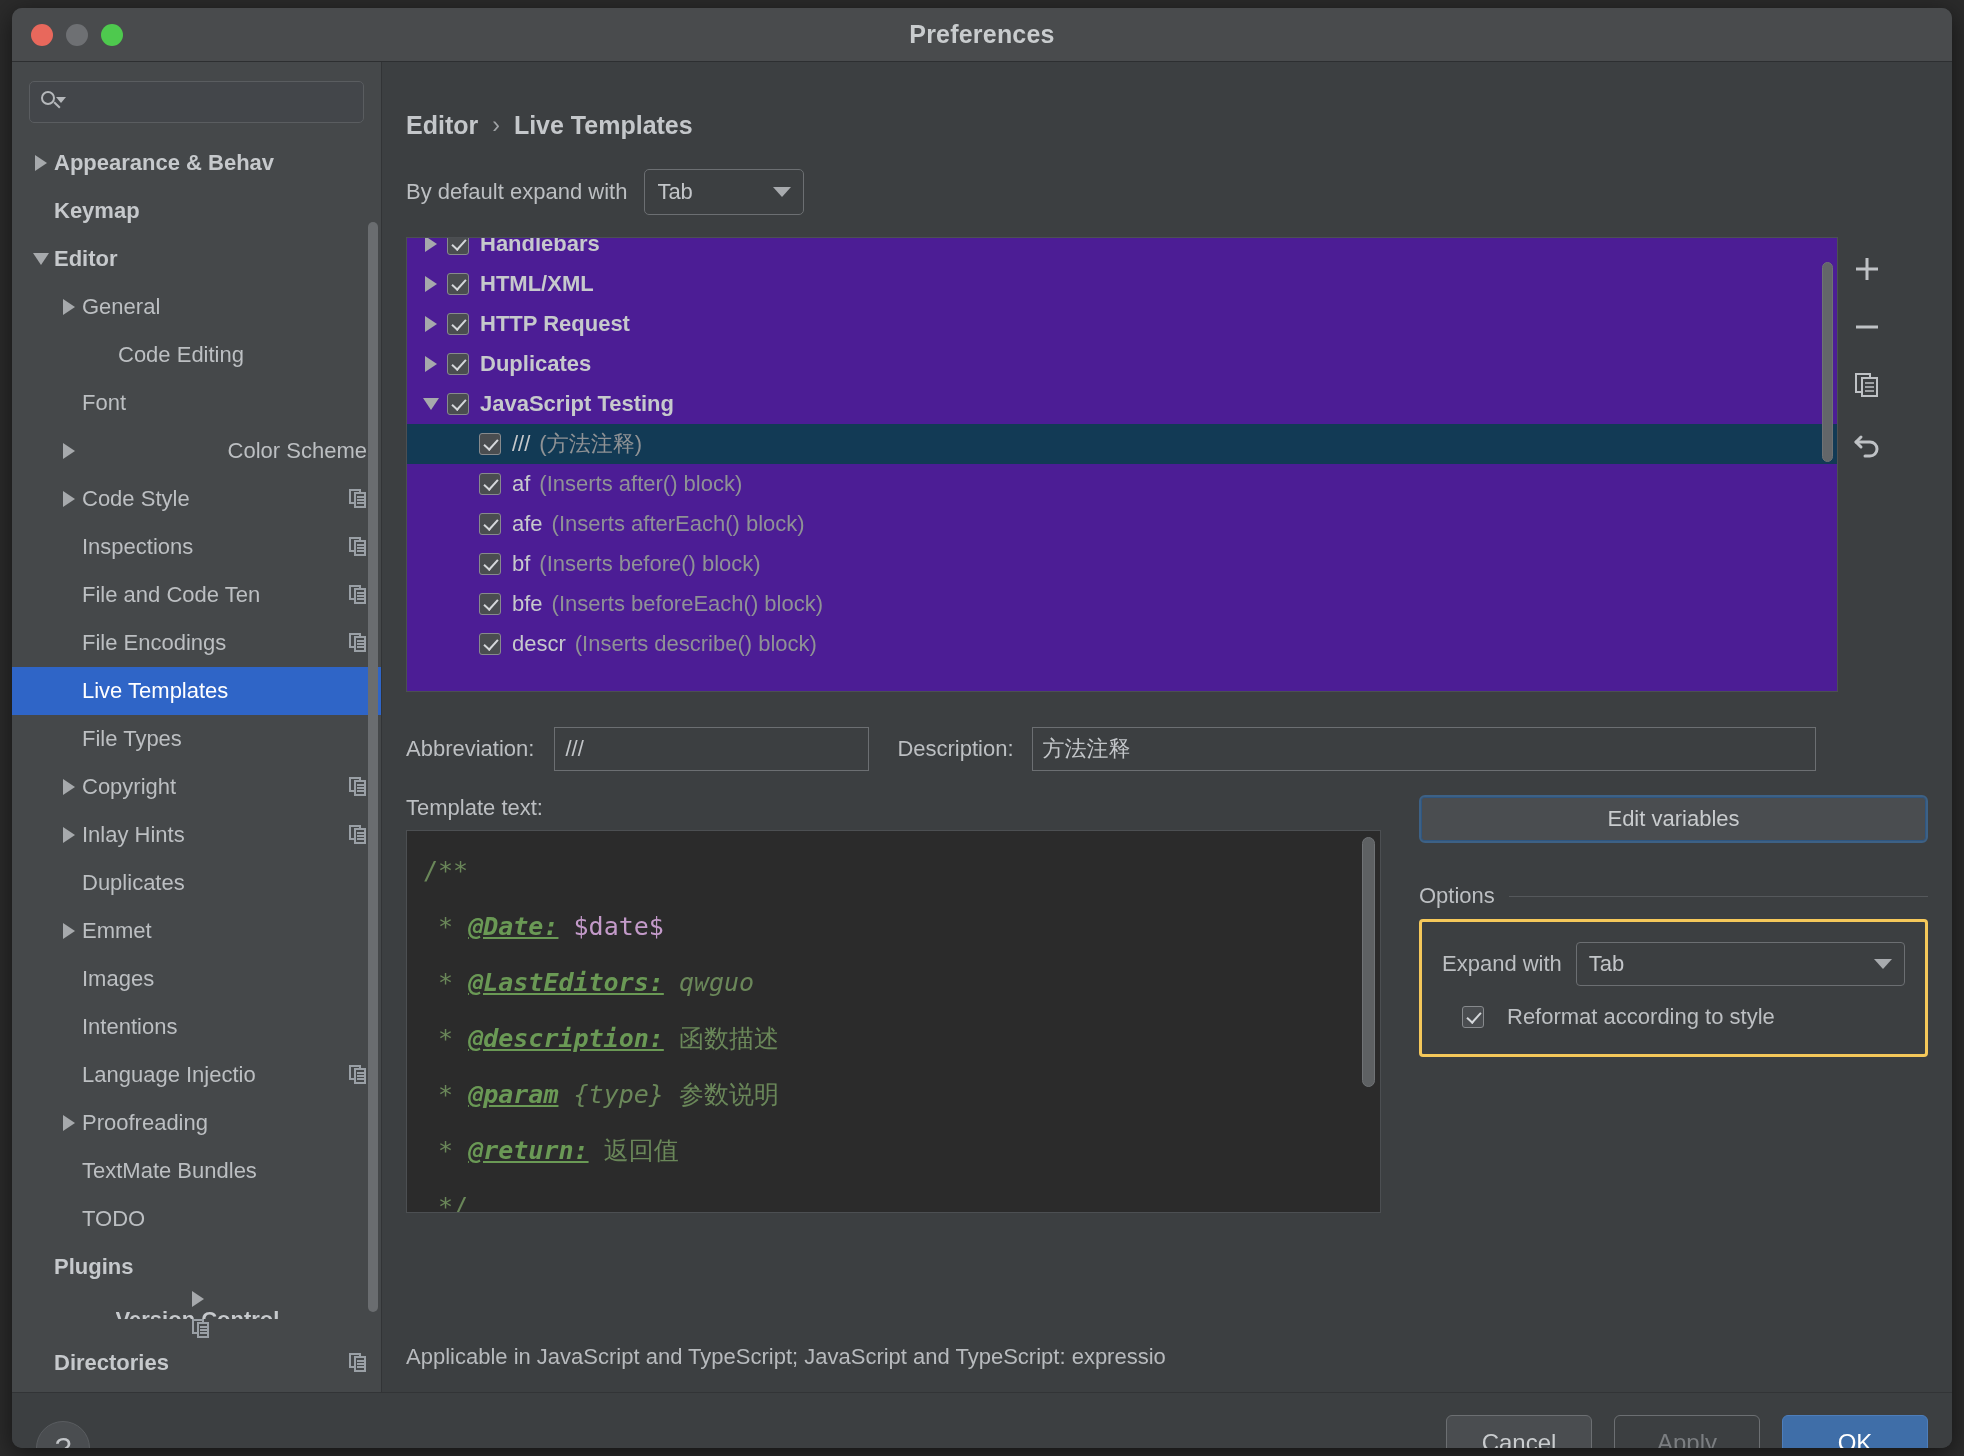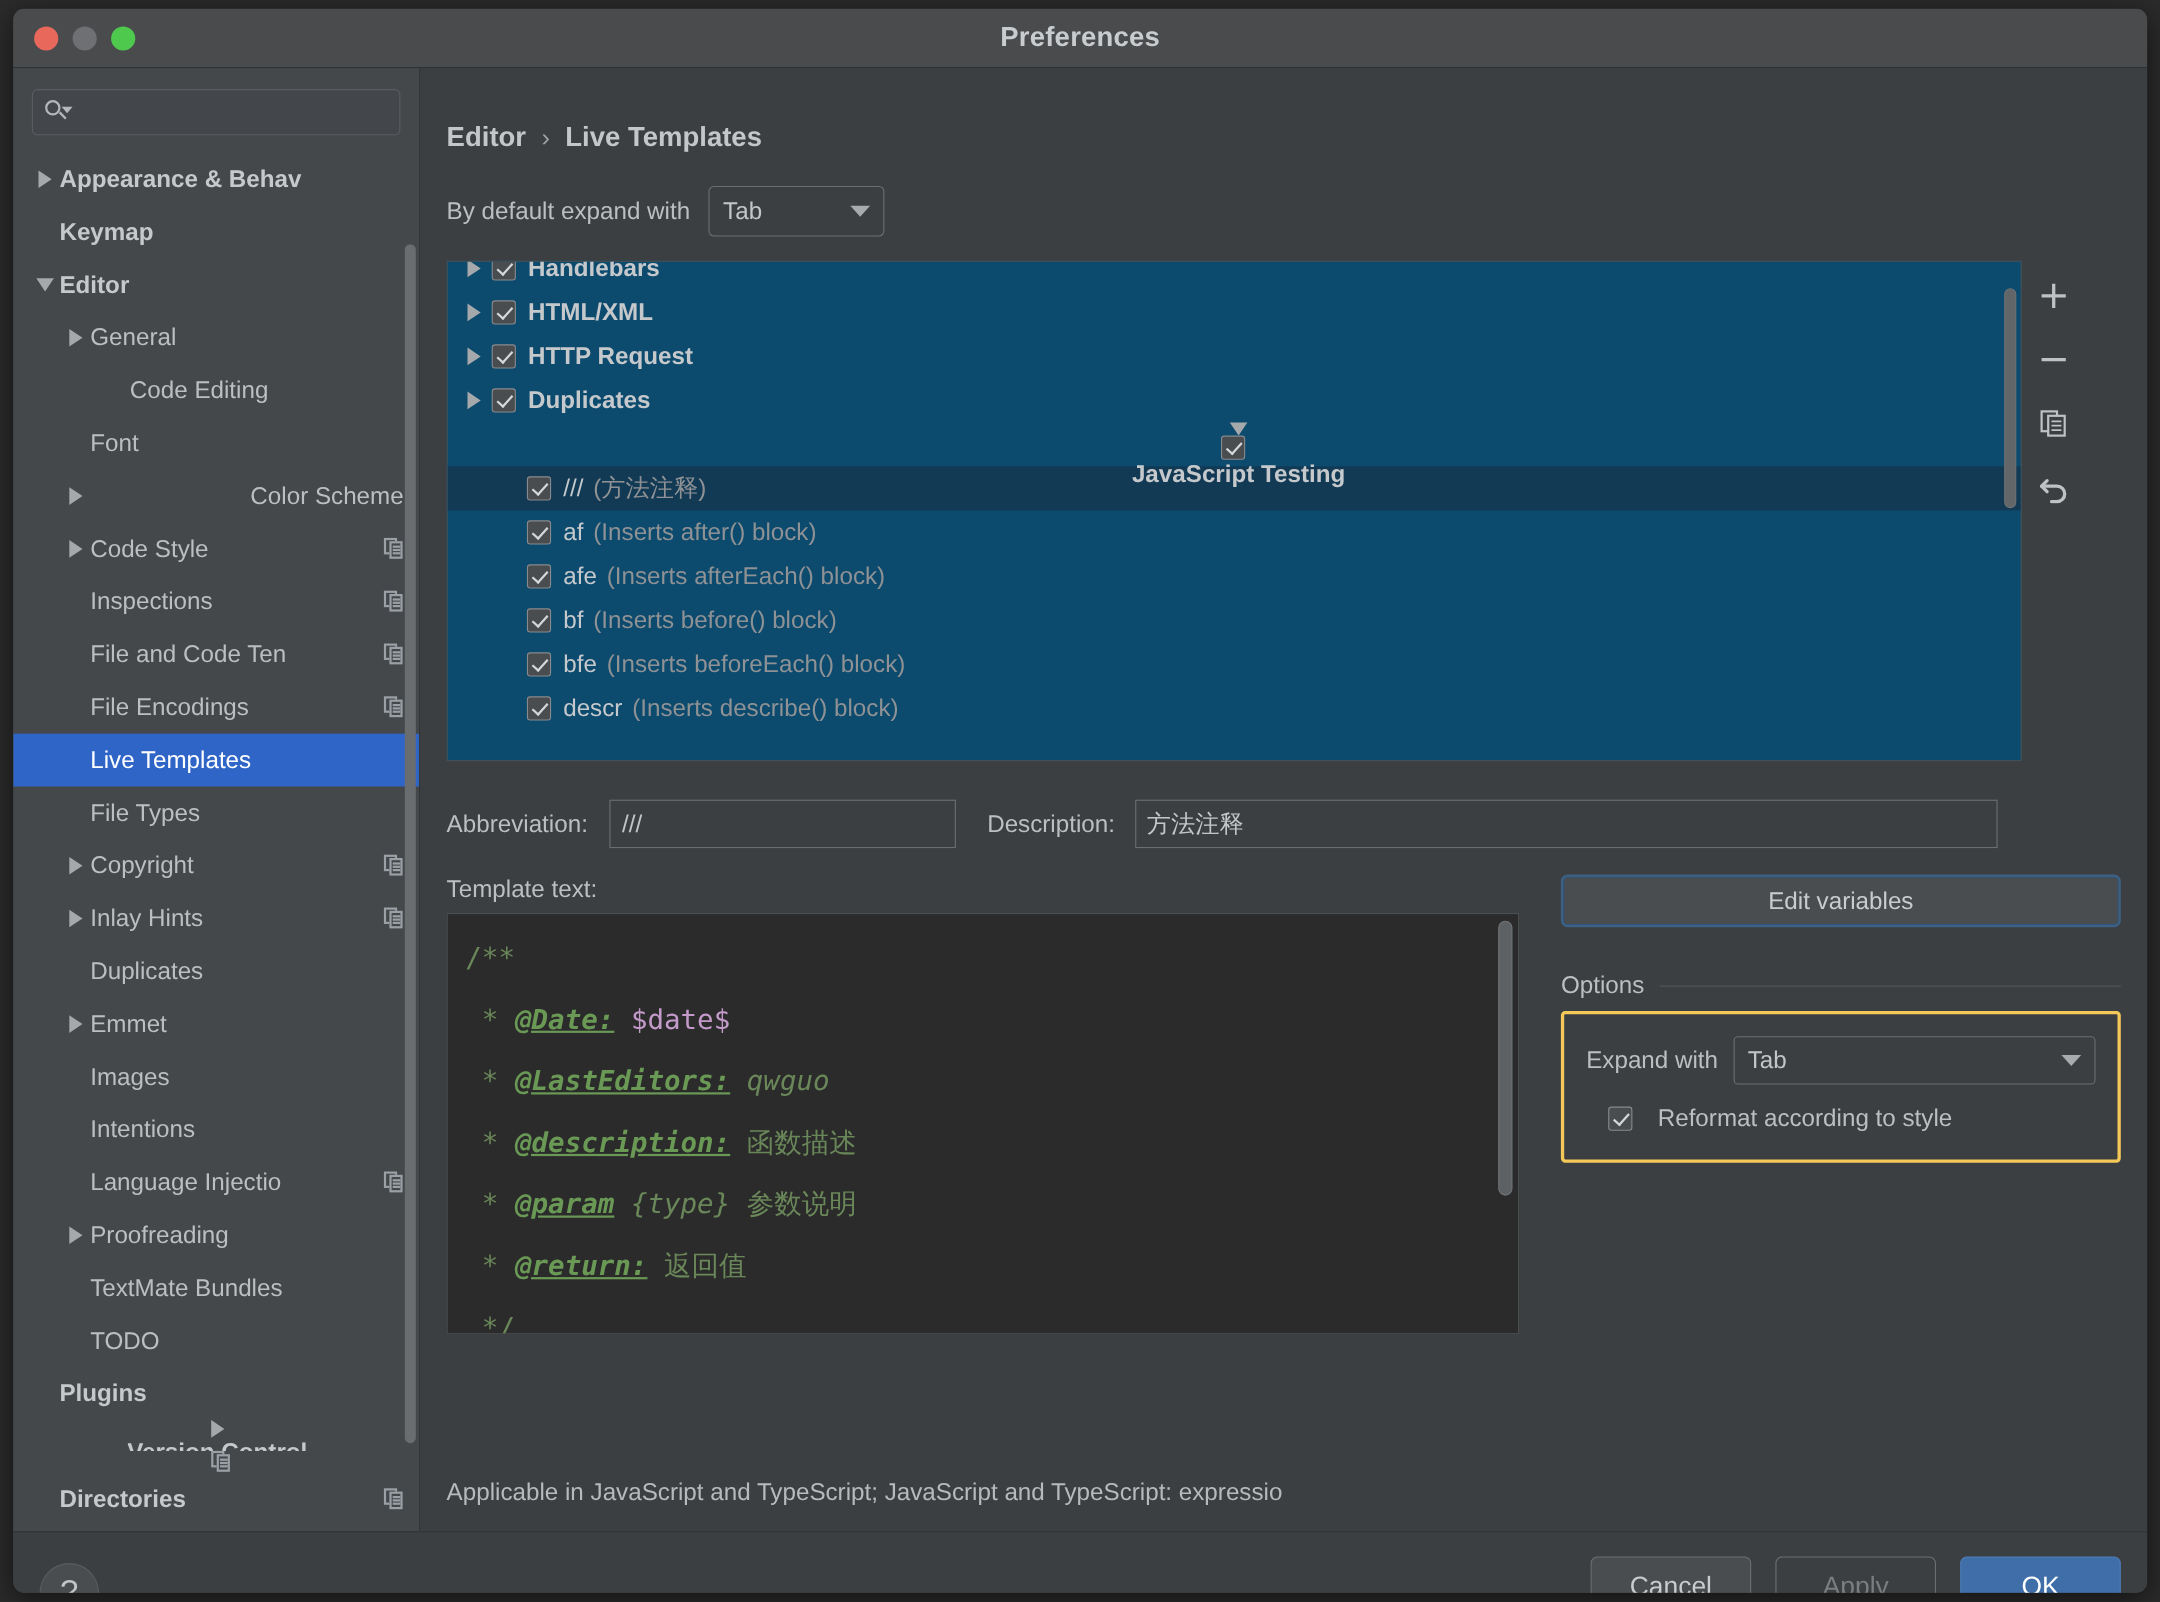--- a/index.html
+++ b/index.html
@@ -134,21 +134,21 @@
     color: #c3c6c9; font-size: 22px; justify-content: space-between;
   }
   .combo .v { padding-right: 26px; }
   .dd-caret {
     width: 0; height: 0; border-left: 9px solid transparent;
     border-right: 9px solid transparent; border-top: 10px solid #a8abae;
   }
   
   .list-wrap { display: flex; margin-top: 22px; }
   .list {
-    width: 1432px; height: 455px; background: #0c4a6e;
+    width: 1432px; height: 455px; background: #4c1d95;
     border: 1px solid #4c4f52; position: relative; overflow: hidden;
   }
   .list-scroll { position: absolute; left: 0; top: -14px; right: 0; }
   .row {
     height: 40px; display: flex; align-items: center; color: #c6c9cc;
     font-size: 22px; padding-left: 8px; white-space: nowrap;
   }
   .row.group { font-weight: bold; }
   .row.selected { background: #123a55; }
   .row .tw2 { width: 32px; flex: none; display: flex; justify-content: center; }
@@ -521,21 +521,21 @@
                 <span class="cb"></span>
                 <span>HTTP Request</span>
               </div>
               <div class="row group" style="padding-left: 8px;">
                 <span class="tw2">
                   <span class="arrow-right"></span>
                 </span>
                 <span class="cb"></span>
                 <span>Duplicates</span>
               </div>
-              <div class="row group" style="padding-left: 8px; flex-direction: column;">
+              <div class="row group" style="padding-left: 8px;">
                 <span class="tw2">
                   <span class="arrow-down"></span>
                 </span>
                 <span class="cb"></span>
                 <span>JavaScript Testing</span>
               </div>
               <div class="row selected" style="padding-left: 40px;">
                 <span class="tw2" style="visibility: hidden;"></span>
                 <span class="cb"></span>
                 <span>///</span>

